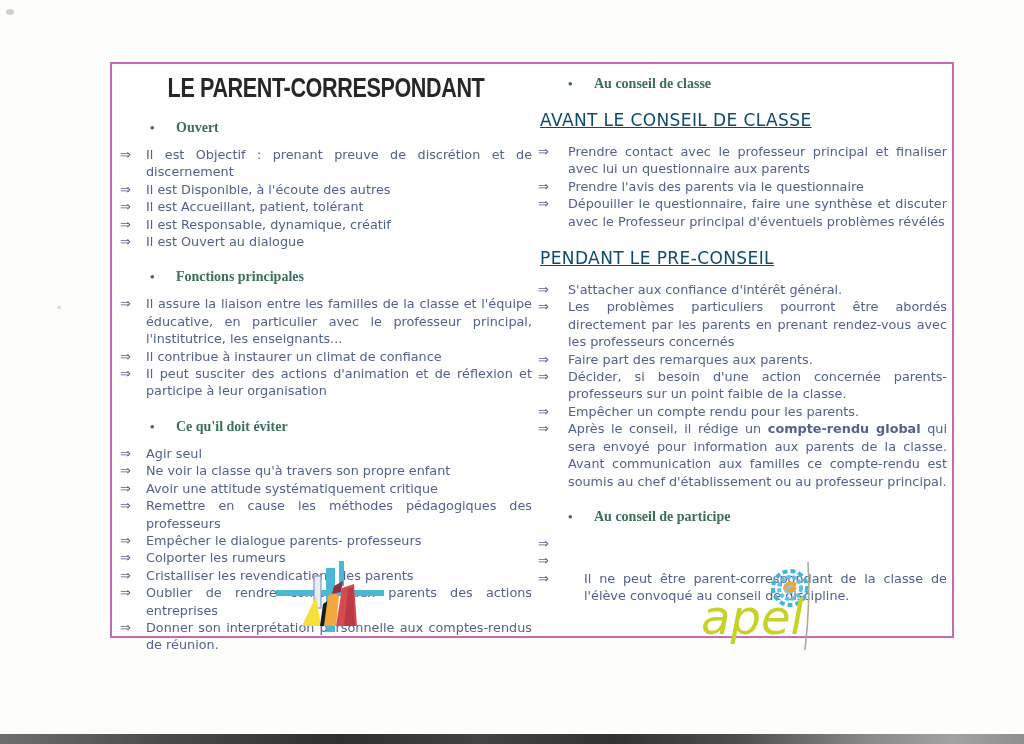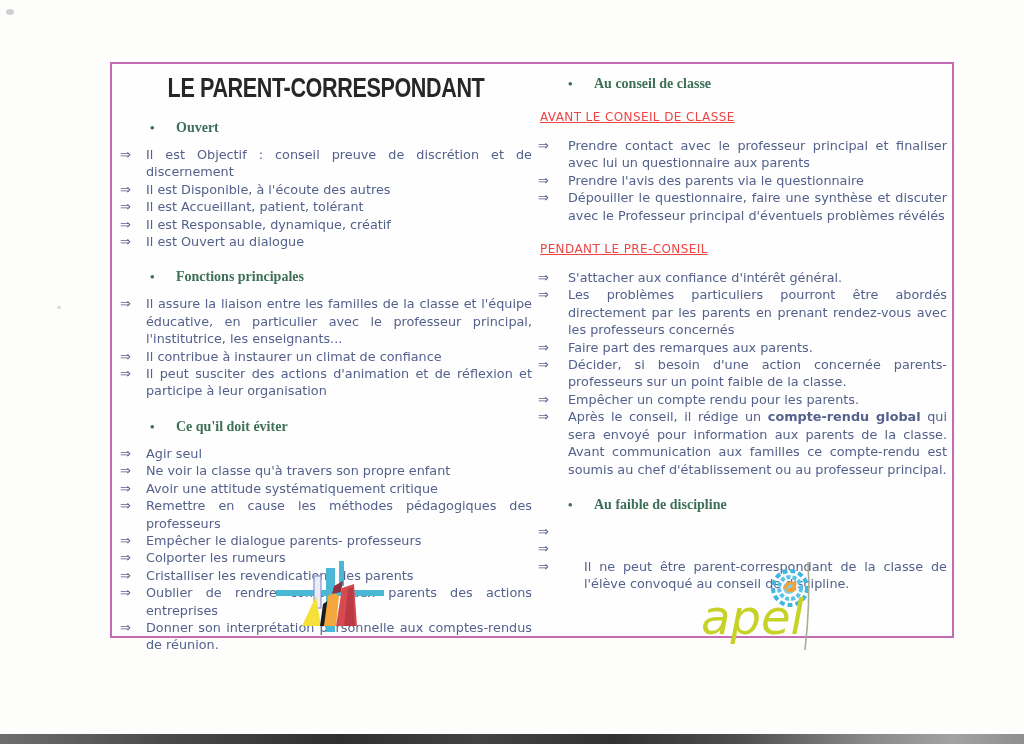--- a/index.html
+++ b/index.html
@@ -28,21 +28,21 @@
   h1 .squeeze{display:inline-block;transform:scaleX(0.8);transform-origin:center;white-space:nowrap;letter-spacing:-0.5px;}
 
   .bh{
     display:flex;align-items:baseline;margin:18px 0 10px 30px;
     color:#3d6f58;font-family:"Liberation Serif", serif;
     font-weight:bold;font-size:14px;
   }
   .bh .bdot{flex:0 0 26px;font-size:13px;}
 
   .sub{
-    color:#ef4444;text-decoration:underline;font-size:12px;
+    color:#0c4a6e;text-decoration:underline;font-size:17px;
     margin:18px 0 13px 2px;letter-spacing:0.4px;
   }
 
   .item{display:flex;color:#54618c;font-size:12.8px;line-height:17.4px;}
   .item .arr{flex:0 0 26px;font-size:13px;}
   .item .t{flex:1;text-align:justify;}
   .item .t b{font-weight:bold;margin-top:36px;}
   .col-right .item .arr{flex:0 0 30px;}
   .sec-discipline .item .arr{flex:0 0 46px;}
 
@@ -69,21 +69,21 @@
     <div class="col col-left">
       <h1><span class="squeeze">LE PARENT-CORRESPONDANT</span></h1>
 
       <div class="bh">
         <span class="bdot">•</span>
         <span>Ouvert</span>
       </div>
       <div>
         <div class="item">
             <span class="arr">⇒</span>
-            <span class="t">Il est Objectif : conseil preuve de discrétion et de discernement</span>
+            <span class="t">Il est Objectif : prenant preuve de discrétion et de discernement</span>
           </div>
         <div class="item">
             <span class="arr">⇒</span>
             <span class="t">Il est Disponible, à l'écoute des autres</span>
           </div>
         <div class="item">
             <span class="arr">⇒</span>
             <span class="t">Il est Accueillant, patient, tolérant</span>
           </div>
         <div class="item">
@@ -204,21 +204,21 @@
             <span class="t">Empêcher un compte rendu pour les parents.</span>
           </div>
         <div class="item">
           <span class="arr">⇒</span>
           <span class="t"><span>Après le conseil, il rédige un </span><b>compte-rendu global</b><span> qui sera envoyé pour information aux parents de la classe. Avant communication aux familles ce compte-rendu est soumis au chef d'établissement ou au professeur principal.</span></span>
         </div>
       </div>
 
       <div class="bh mt-sec">
         <span class="bdot">•</span>
-        <span>Au faible de discipline</span>
+        <span>Au conseil de participe</span>
       </div>
       <div class="sec-discipline">
         <div class="item">
             <span class="arr">⇒</span>
           </div>
         <div class="item">
             <span class="arr">⇒</span>
           </div>
         <div class="item">
             <span class="arr">⇒</span>

